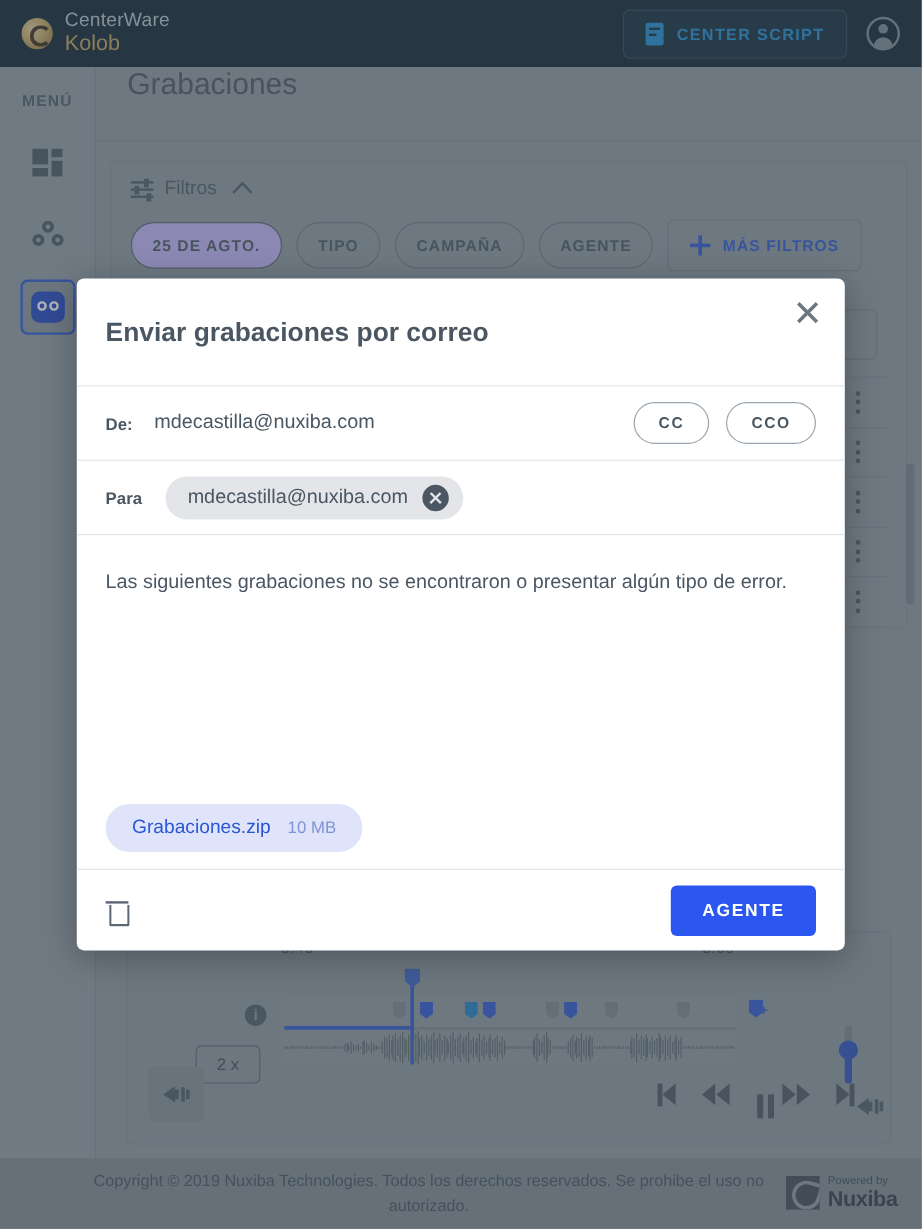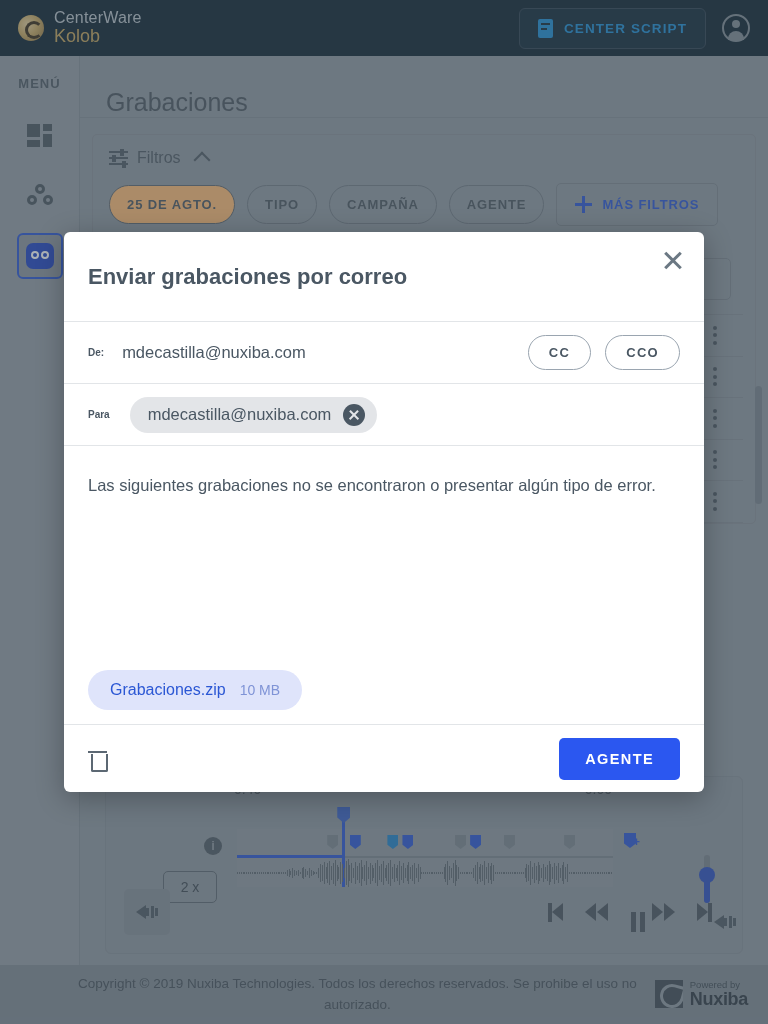--- a/index.html
+++ b/index.html
@@ -61,36 +61,36 @@
   .ic-group i:nth-child(1){left:8px;top:0;}
   .ic-group i:nth-child(2){left:0;top:11px;}
   .ic-group i:nth-child(3){left:16px;top:11px;}
   .ic-vm { width: 28px; height: 26px; background: #1f44c4; border-radius: 7px; position: relative; }
   .ic-vm i { position: absolute; top: 8px; width: 8px; height: 8px; border: 2px solid #fff; border-radius: 50%; }
   .ic-vm i:nth-child(1){left:5px;}
   .ic-vm i:nth-child(2){left:15px;}
 
   
   .content { position: absolute; top: 56px; left: 80px; width: 688px; height: 909px; background: #8d97a0; }
-  .page-head { height: 62px; display: flex; align-items: flex-end; padding: 0 26px; border-bottom: 1px solid #828c96; }
+  .page-head { height: 62px; display: flex; align-items: flex-start; padding: 0 26px; border-bottom: 1px solid #828c96; }
   .page-title { font-size: 25px; color: #49555f; }
   .panel { margin: 16px 12px 0 12px; background: #8d97a0; border: 1px solid #878f98; border-radius: 5px; }
   .filters-row { display: flex; align-items: center; gap: 9px; padding: 14px 16px 2px 16px; }
   .ic-sliders { width: 19px; height: 15px; position: relative; }
   .ic-sliders i { position: absolute; left:0; width: 19px; height: 2.5px; background: #4e5a64; }
   .ic-sliders i:nth-child(1){top:0;} .ic-sliders i:nth-child(2){top:6px;} .ic-sliders i:nth-child(3){top:12px;}
   .ic-sliders b { position: absolute; width: 4px; height: 7px; background: #4e5a64; }
   .ic-sliders b:nth-child(4){left:11px;top:-2px;} .ic-sliders b:nth-child(5){left:3px;top:4px;} .ic-sliders b:nth-child(6){left:13px;top:10px;}
   .filters-label { font-size: 16px; color: #4e5a64; }
   .chev-up { width: 12px; height: 12px; border-left: 2.5px solid #4e5a64; border-top: 2.5px solid #4e5a64;
     transform: rotate(45deg); margin-left: 6px; margin-top: 4px; }
   .chips { display: flex; align-items: center; gap: 12px; padding: 14px 16px 16px 16px; }
   .chip { border: 1px solid #6f7a84; border-radius: 22px; padding: 11px 17px;
     font-size: 13px; font-weight: bold; letter-spacing: .9px; color: #4a5660; }
-  .chip.sel { background: #fdba74; border-color: #5c6771; }
+  .chip.sel { background: #c4b5fd; border-color: #5c6771; }
   .chip-more { border: 1px solid #7c868f; border-radius: 5px; padding: 12px 18px; display: flex; align-items: center; gap: 10px;
     color: #2b57d4; font-size: 13px; font-weight: bold; letter-spacing: .9px; }
   .plus { position: relative; width: 17px; height: 17px; }
   .plus::before,.plus::after{content:"";position:absolute;background:#2b57d4;}
   .plus::before{left:7px;top:0;width:3px;height:17px;}
   .plus::after{left:0;top:7px;width:17px;height:3px;}
 
   .searchbox { margin: 16px 12px 0 auto; width: 112px; height: 42px;
     border: 1px solid #7c868f; border-radius: 5px; }
   .search-wrap { display: flex; justify-content: flex-end; padding-right: 12px; }
@@ -174,21 +174,21 @@
     background: #fff; border-radius: 6px; z-index: 60;
     box-shadow: 0 6px 28px rgba(0,0,0,0.28); display: flex; flex-direction: column; }
   .m-head { height: 90px; position: relative; display: flex; align-items: center; padding: 0 24px;
     border-bottom: 1px solid #e2e5e8; }
   .m-title { font-size: 22px; font-weight: bold; color: #4a5763; }
   .m-close { position: absolute; right: 20px; top: 18px; width: 22px; height: 22px; }
   .m-close::before,.m-close::after{content:"";position:absolute;left:0;top:9px;width:22px;height:3px;background:#6b7883;}
   .m-close::before{transform:rotate(45deg);} .m-close::after{transform:rotate(-45deg);}
   .m-row { min-height: 62px; display: flex; align-items: center; padding: 0 24px;
     border-bottom: 1px solid #e2e5e8; }
-  .m-lab { font-size: 10px; font-weight: bold; color: #4a5763; text-align: center; }
+  .m-lab { font-size: 14px; font-weight: bold; color: #4a5763; text-align: center; }
   .m-from-val { margin-left: 18px; font-size: 16.5px; color: #4a5763; }
   .cc-group { margin-left: auto; display: flex; gap: 14px; }
   .cc-btn { border: 1px solid #9aa5b0; border-radius: 20px; padding: 9px 20px;
     font-size: 13px; font-weight: bold; letter-spacing: 1.3px; color: #4a5763; }
   .to-chip { margin-left: 20px; display: flex; align-items: center; gap: 12px;
     background: #e3e5e8; border-radius: 18px; padding: 7px 12px 7px 18px; }
   .to-chip span { font-size: 16.5px; color: #4a5763; }
   .chip-x { width: 22px; height: 22px; border-radius: 50%; background: #4a5763; position: relative; }
   .chip-x::before,.chip-x::after{content:"";position:absolute;left:5px;top:10px;width:12px;height:2.4px;background:#e3e5e8;}
   .chip-x::before{transform:rotate(45deg);} .chip-x::after{transform:rotate(-45deg);}

